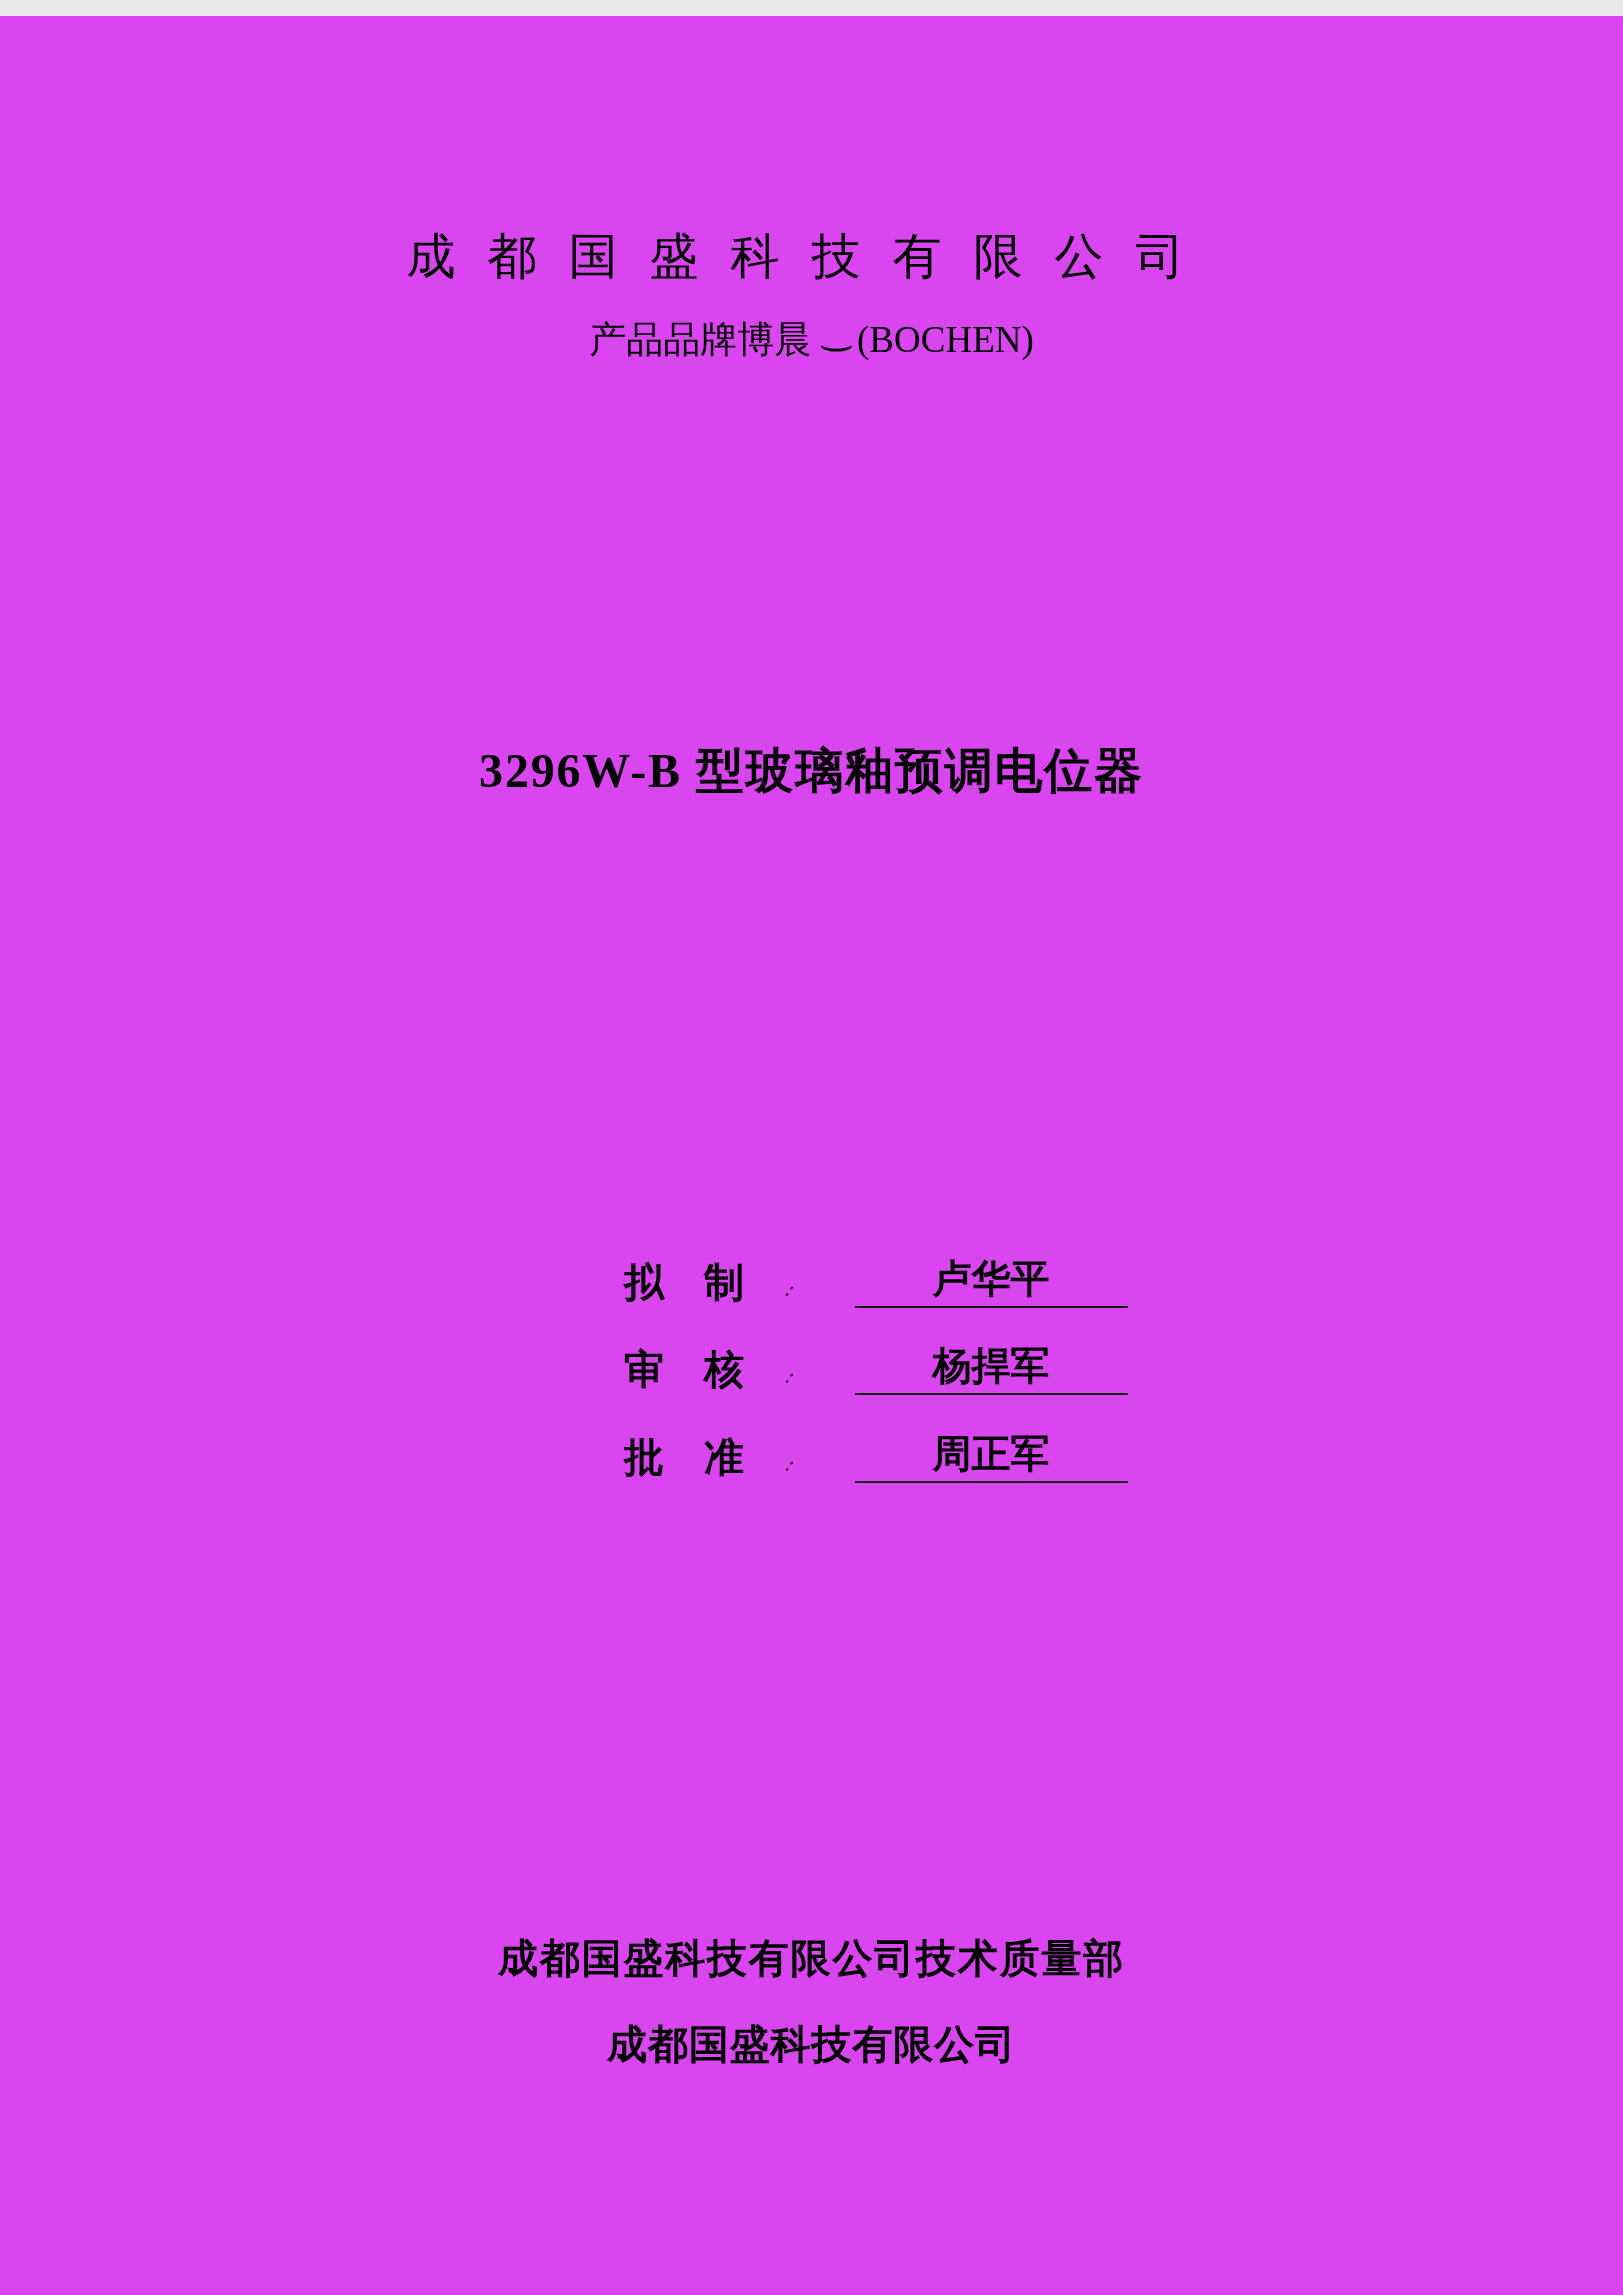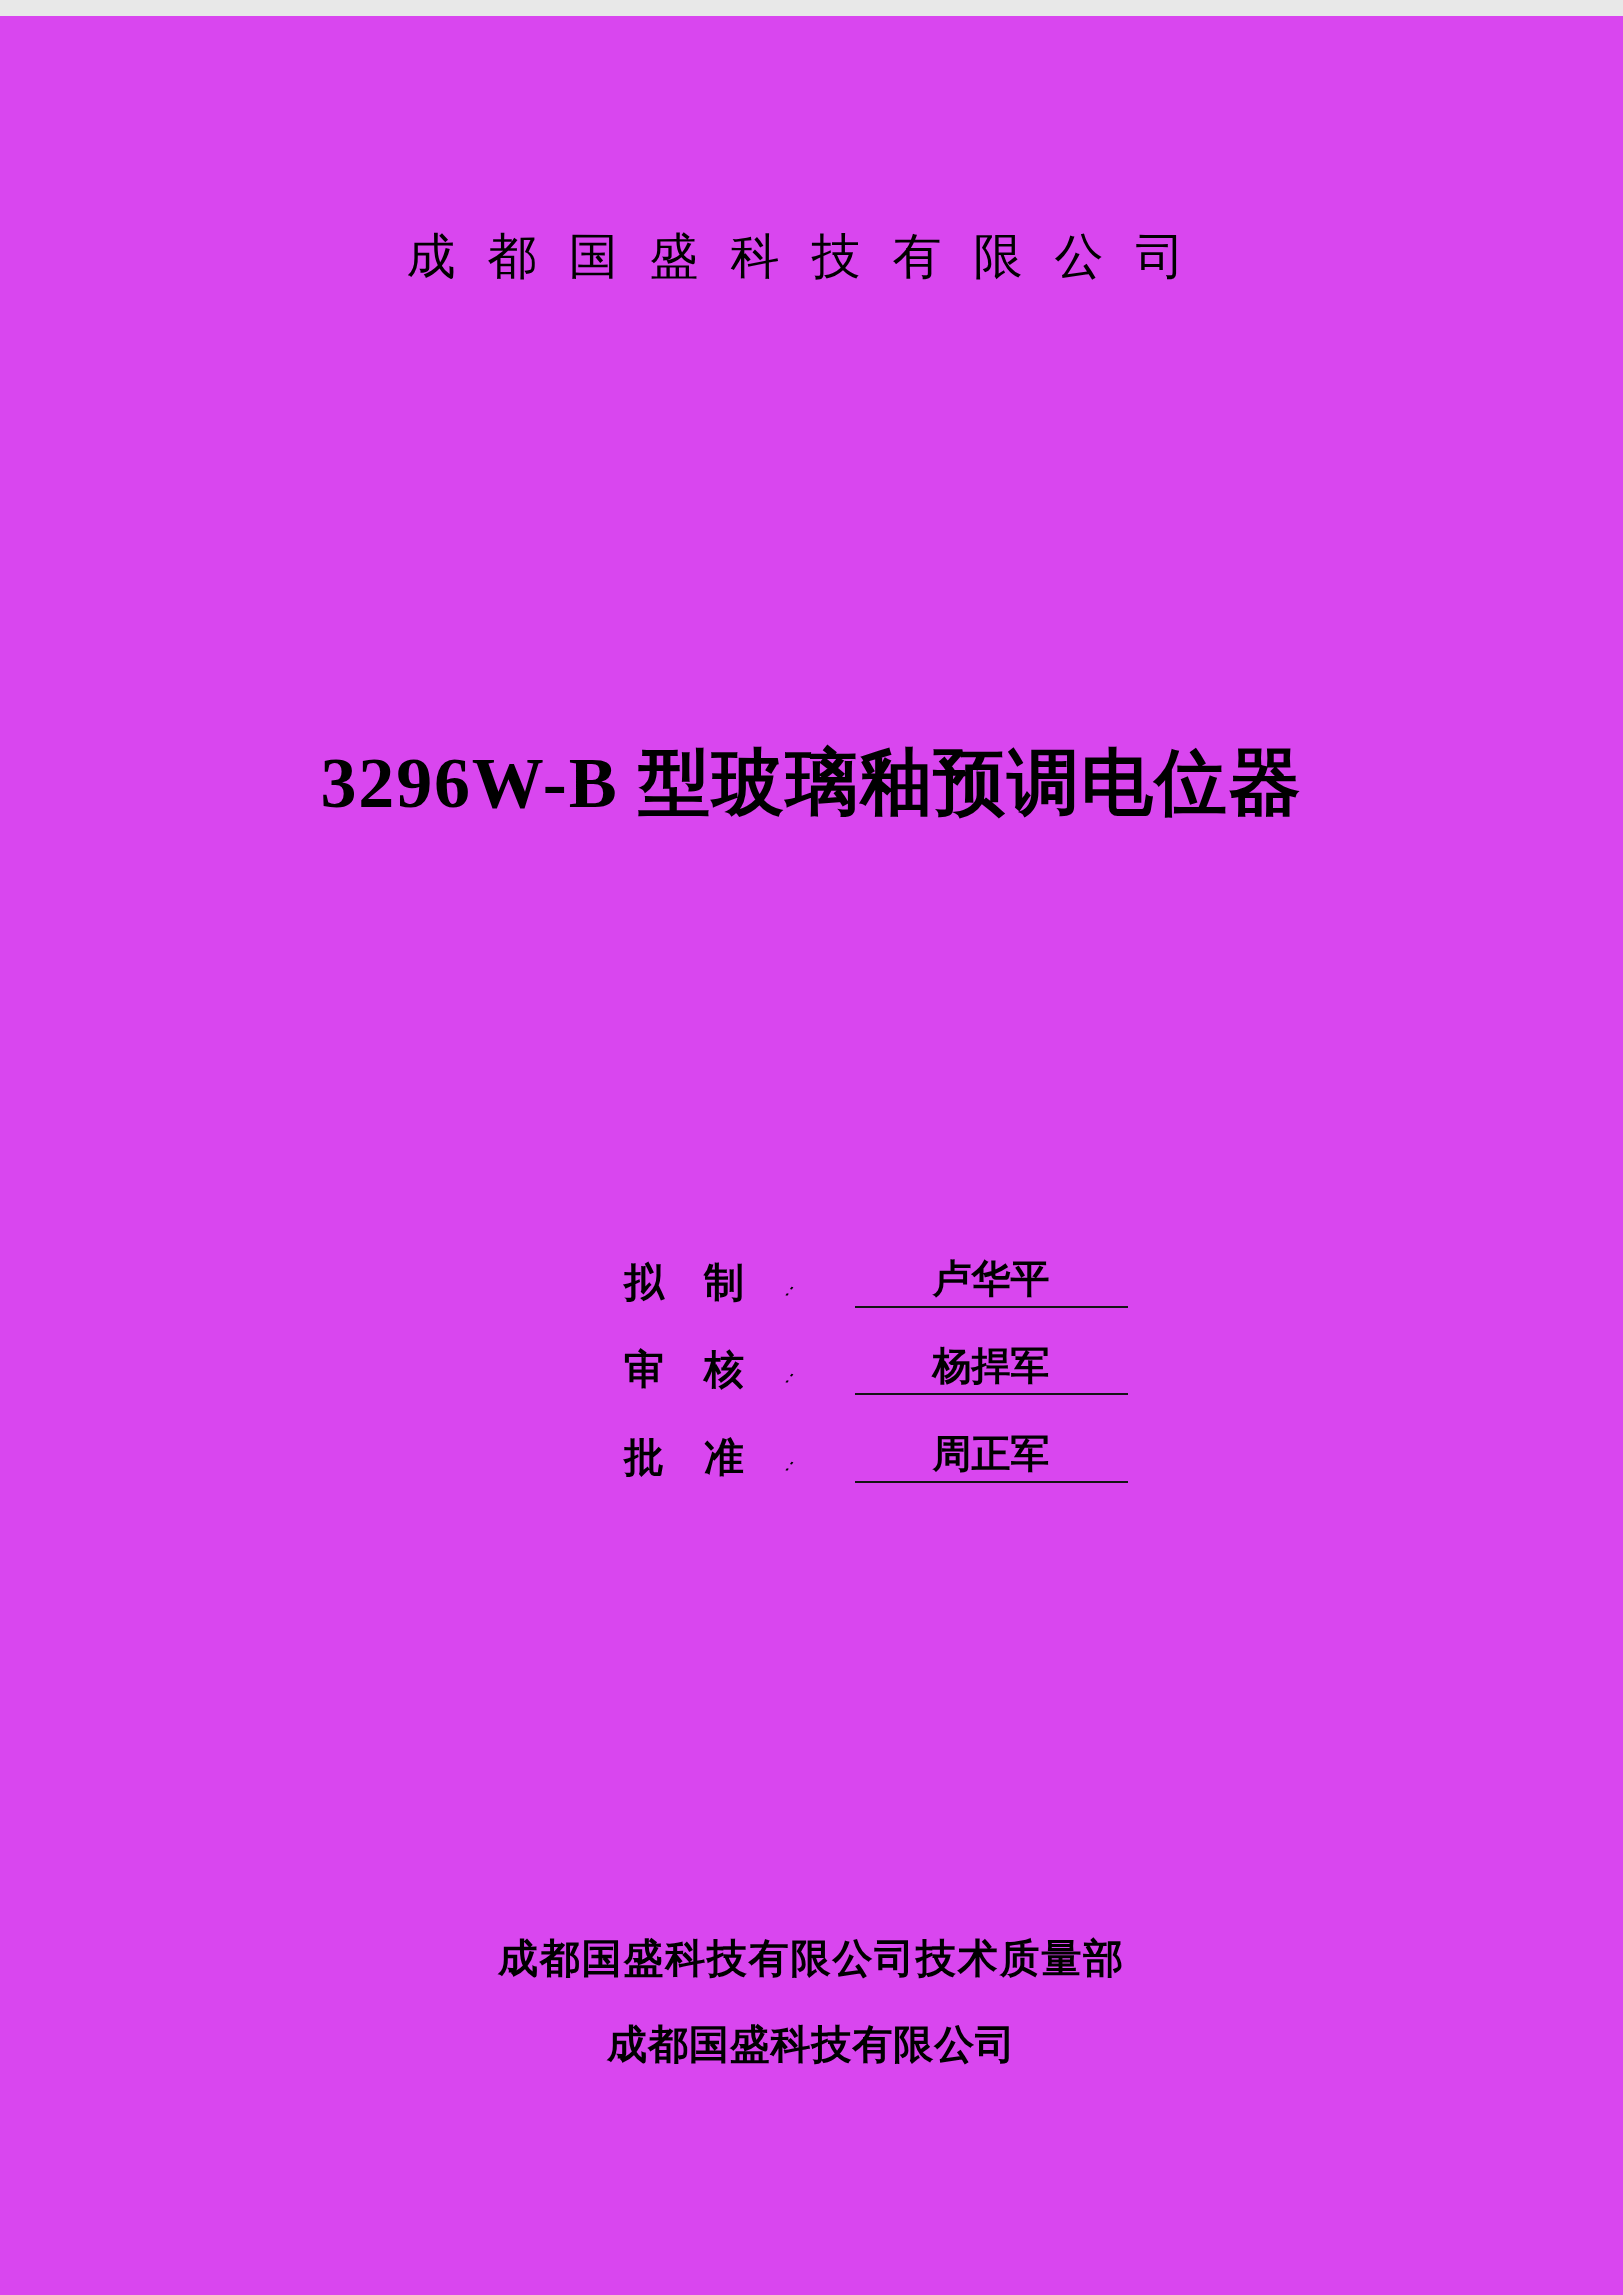--- a/index.html
+++ b/index.html
@@ -29,21 +29,21 @@
   }
   .brand-colon{
     display:inline-block;
     font-family:"DejaVu Serif","DejaVu Sans",serif;
     font-size:35px;
     transform:translateY(5.3px) scaleX(1.6);
     margin:0 8.8px 0 14px;
   }
   .product-title{
     top:731px;
-    font-size:72px;
+    font-size:48px;
     font-weight:700;
     letter-spacing:1.8px;
   }
   .doc-title{
     top:1031px;
     font-size:68px;
     font-weight:400;
     letter-spacing:8.8px;
   }
   .sig-row{
@@ -89,20 +89,23 @@
     letter-spacing:0.9px;
   }
 </style>
 </head>
 <body>
 
 <div class="page">
 
   <div class="centered company-header">成都国盛科技有限公司</div>
 
+  <div class="centered brand-line">
+    <span>产品品牌博晨</span><span class="brand-colon">⌣</span><span>(BOCHEN)</span>
+  </div>
 
   <div class="centered product-title">3296W-B 型玻璃釉预调电位器</div>
 
 
   <div class="sig-row sig-row-1">
     <span class="sig-label">拟　制</span>
     <span class="sig-colon">∶</span>
     <span class="sig-underline">
       <span>卢华平</span>
     </span>

